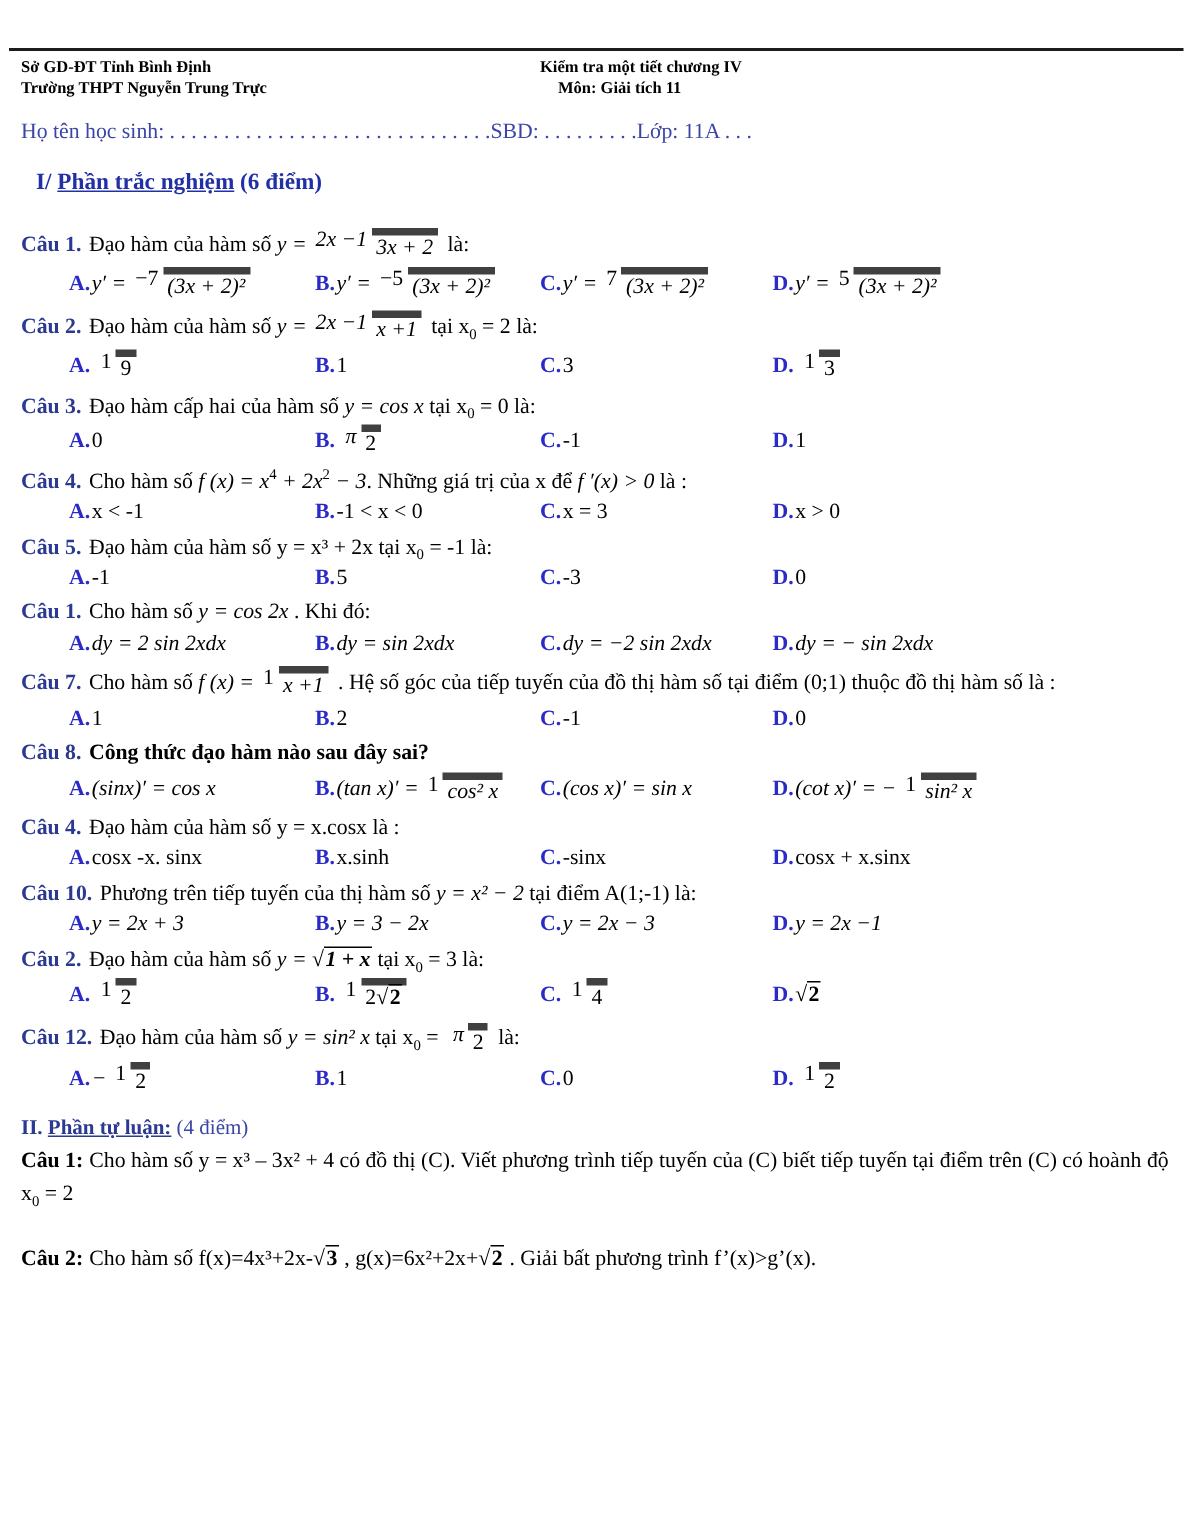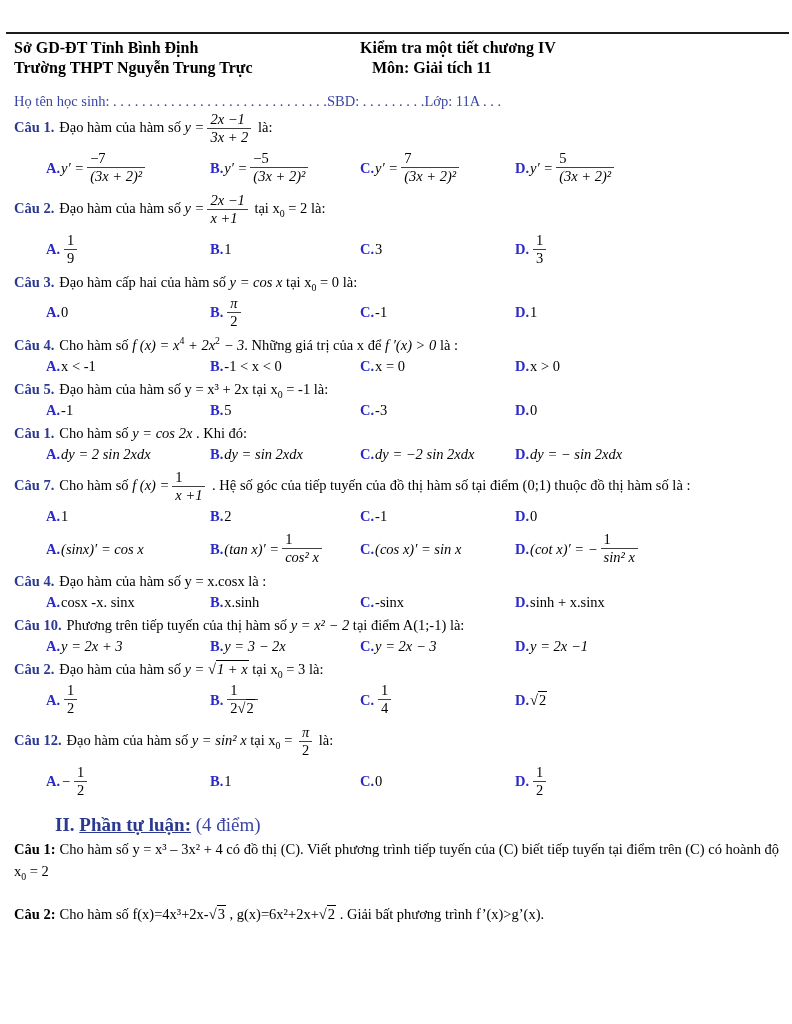--- a/index.html
+++ b/index.html
@@ -2,53 +2,53 @@
 <html style="--label-blue: #2b3990; --letter-blue: #2a2ac8; --heading-blue: #2230a6; --info-blue: #3a45a5; --text-black: #000000; --rule-black: #1c1c1c;"><head>
 <meta charset="utf-8">
 <style>
   * { box-sizing: border-box; }
   html, body { margin:0; padding:0; width:792px; height:1024px; background:#ffffff; overflow:hidden; }
   body { font-family:"Liberation Serif", serif; font-size:14.5px; color:#000; }
 
   .rule { border-top:2px solid #1c1c1c; margin:32px 3px 0 6px; }
   .content { padding:2px 10px 0 14px; }
 
-  .header { display:flex; font-weight:bold; font-size:16px; line-height:1.28; margin-top:2px; }
+  .header { display:flex; font-weight:bold; font-size:11px; line-height:1.28; margin-top:2px; }
   .h-left { width:346px; }
   .h-right .r2 { padding-left:12px; }
 
   .student { margin-top:14px; color:var(--info-blue); }
 
   .sec1 { margin-top:16px; padding-left:10px; font-weight:bold; font-size:15.5px; color:var(--heading-blue); margin-bottom:20px; }
   .u { text-decoration:underline; }
 
   .question { margin-bottom:5px; }
   .q-stem { line-height:1.3; }
   .q-label { color:var(--label-blue); font-weight:bold; margin-right:5px; }
   .q-options { display:grid; grid-template-columns:164px 150px 155px auto; padding-left:32px; align-items:center; margin-top:2px; line-height:1.25; }
   .opt { display:inline-flex; align-items:center; }
   .opt-letter { color:var(--letter-blue); font-weight:bold; margin-right:1px; }
   .opt-content { display:inline-flex; align-items:center; }
 
   .mi, .it { font-style:italic; }
   .b { font-weight:bold; }
   .txt { font-style:normal; }
 
-  .frac { display:inline-flex; flex-direction:column; vertical-align:middle; text-align:left; margin:1px 3px; line-height:1.18; }
-  .frac .den { border-top:1px solid #404040; }
+  .frac { display:inline-flex; flex-direction:row; vertical-align:middle; text-align:center; margin:1px 3px; line-height:1.18; }
+  .frac .den { border-top:5px solid #404040; }
   .frac .num, .frac .den { padding:0 3px; }
 
   sup.sup { font-size:0.68em; line-height:0; }
   sub.sub { font-size:0.68em; line-height:0; }
 
-  .sqrt { white-space:nowrap; }
+  .sqrt { white-space:nowrap;font-weight:bold; }
   .sqrt .sign { font-style:normal; }
   .sqrt .rad { border-top:1px solid #000; padding:0 1px; }
 
-  .sec2 { margin-top:14px; font-weight:bold; font-size:19px; color:var(--label-blue);margin-left:41px; }
+  .sec2 { margin-top:14px; font-weight:bold; font-size:14px; color:var(--label-blue); }
   .sec2 .pts { font-weight:normal; color:var(--info-blue); }
 
   .essay { line-height:1.5; }
   .e-item { margin-top:3px; }
   .e-item + .e-item { margin-top:22px; }
   .e-label { font-weight:bold; margin-right:4px;margin-top:40px; }
 </style>
 </head>
 <body>
 
@@ -63,20 +63,21 @@
         <div>Trường THPT Nguyễn Trung Trực</div>
       </div>
       <div class="h-right">
         <div class="r1">Kiểm tra một tiết chương IV</div>
         <div class="r2">Môn: Giải tích 11</div>
       </div>
     </div>
 
     <div class="student">Họ tên học sinh: . . . . . . . . . . . . . . . . . . . . . . . . . . . . . .SBD: . . . . . . . . .Lớp: 11A . . .</div>
 
+    <div class="sec1"><span>I/</span> <span class="u">Phần trắc nghiệm</span> <span>(6 điểm)</span></div>
 
     <div>
   <div class="question">
     <div class="q-stem">
       <span class="q-label">Câu 1.</span><span class="q-text"><span class="txt">Đạo hàm của hàm số </span><span class="mi">y =</span><span class="frac">
                 <span class="num"><span class="pt it">2x −1</span></span>
                 <span class="den"><span class="pt it">3x + 2</span></span>
               </span><span class="txt"> là:</span></span>
     </div>
     <div class="q-options">
@@ -212,21 +213,21 @@
             </span>
             <span class="opt">
               <span class="opt-letter">B.</span>
               <span class="opt-content">
                 <span class="txt">-1 &lt; x &lt; 0</span>
               </span>
             </span>
             <span class="opt">
               <span class="opt-letter">C.</span>
               <span class="opt-content">
-                <span class="txt">x = 0</span>
+                <span class="txt">x = 3</span>
               </span>
             </span>
             <span class="opt">
               <span class="opt-letter">D.</span>
               <span class="opt-content">
                 <span class="txt">x &gt; 0</span>
               </span>
             </span>
           </div>
   </div>
@@ -324,20 +325,23 @@
             <span class="opt">
               <span class="opt-letter">D.</span>
               <span class="opt-content">
                 <span class="txt">0</span>
               </span>
             </span>
           </div>
   </div>
 
   <div class="question">
+    <div class="q-stem">
+      <span class="q-label">Câu 8.</span><span class="q-text"><span class="b">Công thức đạo hàm nào sau đây sai?</span></span>
+    </div>
     <div class="q-options">
             <span class="opt">
               <span class="opt-letter">A.</span>
               <span class="opt-content">
                 <span class="mi">(sinx)′ = cos x</span>
               </span>
             </span>
             <span class="opt">
               <span class="opt-letter">B.</span>
               <span class="opt-content">
@@ -386,21 +390,21 @@
             </span>
             <span class="opt">
               <span class="opt-letter">C.</span>
               <span class="opt-content">
                 <span class="txt">-sinx</span>
               </span>
             </span>
             <span class="opt">
               <span class="opt-letter">D.</span>
               <span class="opt-content">
-                <span class="txt">sinh + x.sinx</span>
+                <span class="txt">cosx + x.sinx</span>
               </span>
             </span>
           </div>
   </div>
 
   <div class="question">
     <div class="q-stem">
       <span class="q-label">Câu 10.</span><span class="q-text"><span class="txt">Phương  trên tiếp tuyến của thị hàm số </span><span class="mi">y = x² − 2</span><span class="txt"> tại điểm A(1;-1) là:</span></span>
     </div>
     <div class="q-options">

